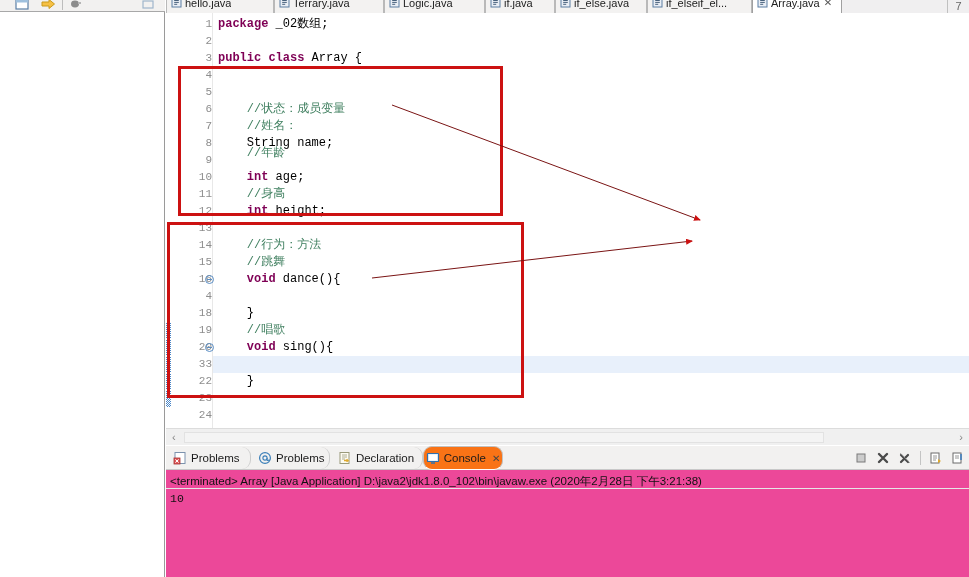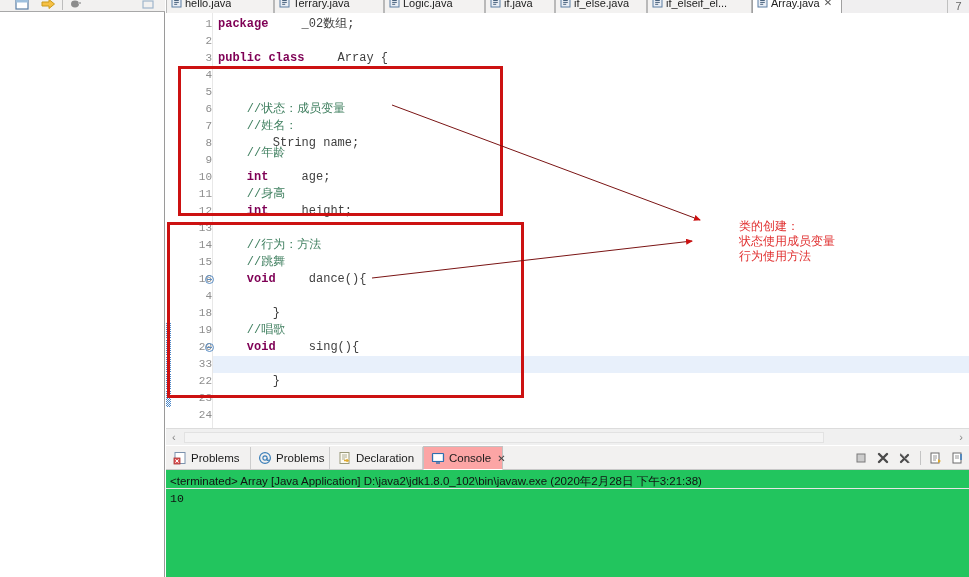--- a/index.html
+++ b/index.html
@@ -158,21 +158,21 @@
     white-space: pre;
     color: #000000;
   }
   .hl-row {
     position: absolute; left: 47px;
     width: 756px; height: 17px;
     background: #e8f0fb;
   }
   .kw { color: #7f0055; font-weight: bold; }
   .cm { color: #3f7f5f; }
-  .pl { color: #404040; padding-left: 26px; }
+  .pl { color: #000000; }
 
   
   .h-scroll {
     position: absolute; left: 0; top: 428px;
     width: 803px; height: 17px;
     background: #f0f0f0;
     border-top: 1px solid #dcdcdc;
     box-sizing: border-box;
     display: flex; align-items: center;
     justify-content: space-between;
@@ -205,29 +205,31 @@
   .bp-tab {
     position: absolute; top: 1px;
     height: 22px;
     display: flex; align-items: center;
     padding: 0 7px;
     font-size: 11.5px;
     color: #1b1b1b;
     box-sizing: border-box;
     border-right: 1px solid #cccccc;
     white-space: nowrap;
+    border-radius: 9px;
   }
   .bp-tab.active {
-    background: #fca5a5;
+    background: #f97316;
     border-top: 1px solid #c2c2c2;
     border-left: 1px solid #c2c2c2;
     border-right: 1px solid #c2c2c2;
     border-bottom: 1px solid #ffffff;
     height: 24px;
     top: 0px;
+    justify-content: center;
   }
   .bp-ico { width: 14px; height: 14px; margin-right: 4px; flex: 0 0 auto; }
   .bp-ico svg { display:block; }
   .bp-close { margin-left: 6px; font-size: 10px; color: #444; }
 
   .bp-tools {
     position: absolute; right: 0; top: 1px;
     height: 22px;
     display: flex; align-items: center;
   }
@@ -237,21 +239,21 @@
     display: flex; align-items: center; justify-content: center;
   }
   .bp-tool svg { display: block; }
   .bp-divider {
     width: 1px; height: 14px; background: #c4c4c4; margin: 0 4px;
   }
 
   .console-body {
     position: absolute; left: 0; top: 24px;
     width: 803px; height: 107px;
-    background: #22c55e;
+    background: #ec4899;
   }
   .console-header {
     position: absolute; left: 4px; top: 4px;
     right: 4px;
     font-size: 11.5px;
     color: #111;
     white-space: nowrap;
     overflow: hidden;
   }
   .console-line {
@@ -547,18 +549,15 @@
     <svg width="969" height="577" style="position:absolute;left:0;top:0;">
       <defs>
         <marker id="ah" markerWidth="7" markerHeight="7" refX="6" refY="3.0" orient="auto" markerUnits="strokeWidth">
           <path d="M0,0 L7,3 L0,6 z" fill="#cc1111"></path>
         </marker>
       </defs>
       <line x1="392" y1="105" x2="700" y2="220" stroke="#7a1414" stroke-width="1" marker-end="url(#ah)"></line>
       <line x1="372" y1="278" x2="692" y2="241" stroke="#7a1414" stroke-width="1" marker-end="url(#ah)"></line>
     </svg>
 
-    <div class="ann-text" style="left:739px; top:219px;">类的创建：
-状态使用成员变量
-行为使用方法</div>
   </div>
 
 </div>
 
 </body></html>

